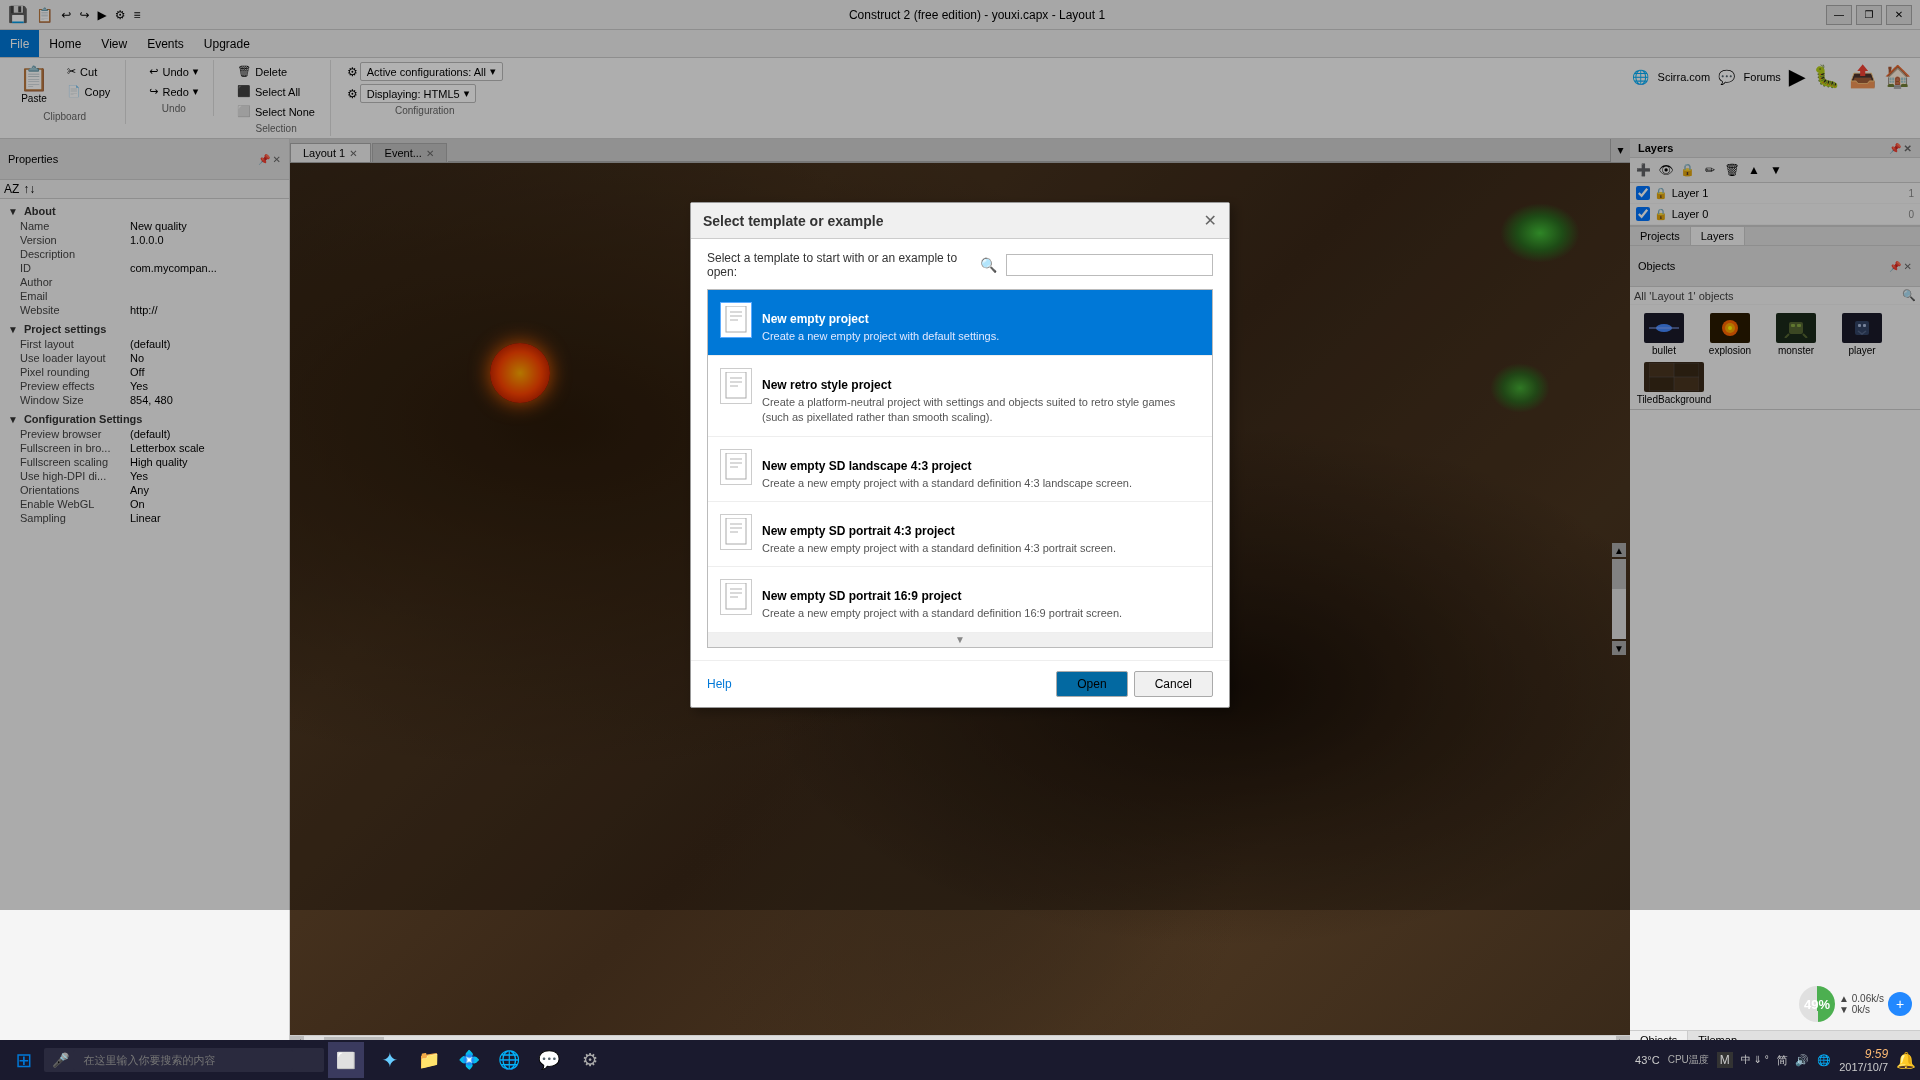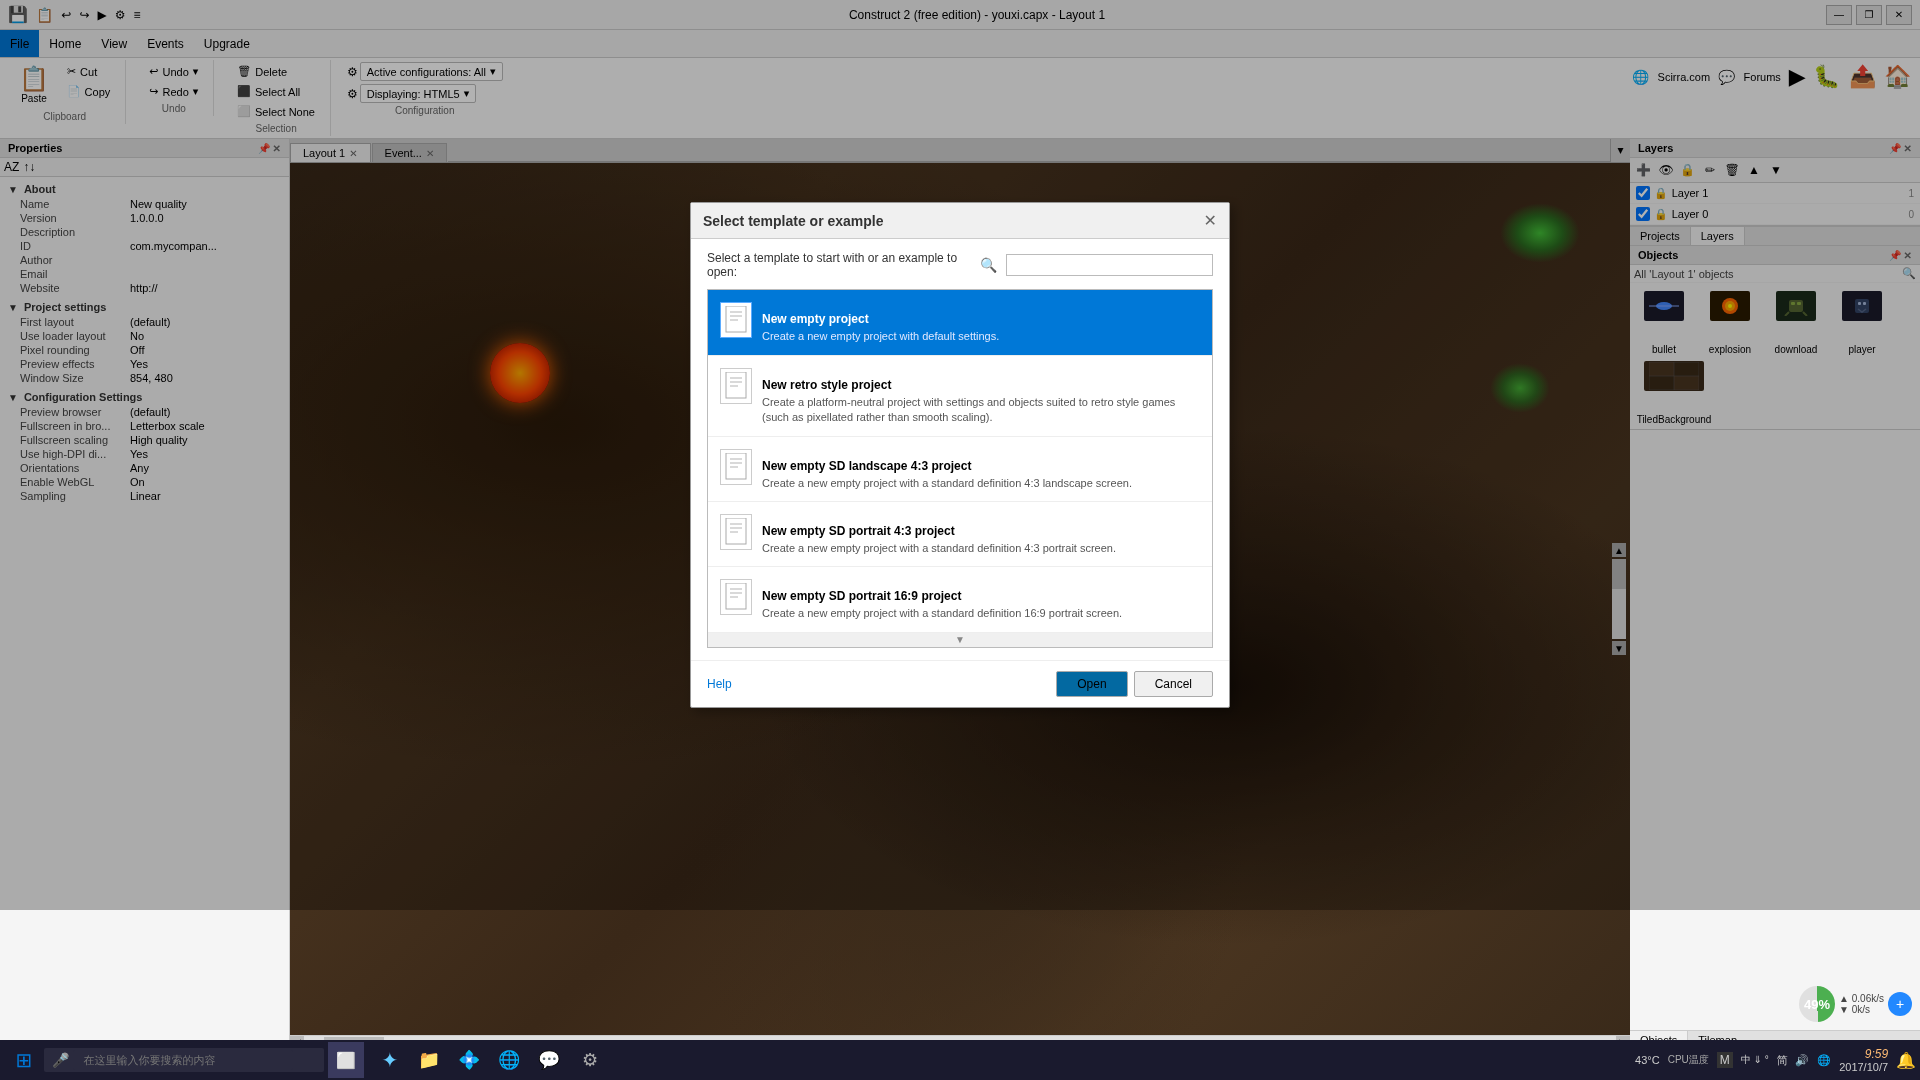--- a/index.html
+++ b/index.html
@@ -7,40 +7,40 @@
 
     
     .title-bar { background: #f0f0f0; height: 30px; display: flex; align-items: center; justify-content: space-between; border-bottom: 1px solid #ccc; padding: 0 8px; }
     .title-bar-text { flex: 1; text-align: center; font-size: 12px; color: #000; }
     .title-bar-controls { display: flex; gap: 4px; }
     .title-bar-btn { width: 26px; height: 20px; background: #e0e0e0; border: 1px solid #aaa; font-size: 10px; cursor: pointer; display: flex; align-items: center; justify-content: center; }
 
     
     .menu-bar { background: #f0f0f0; height: 28px; display: flex; align-items: center; border-bottom: 1px solid #ccc; }
     .menu-item { padding: 4px 10px; font-size: 12px; cursor: pointer; height: 100%; display: flex; align-items: center; }
-    .menu-item.active { background: #0078d7; color: #000000; text-align: right; }
+    .menu-item.active { background: #0078d7; color: #ffffff; text-align: right; }
 
     
     .ribbon { background: #f9f9f9; border-bottom: 1px solid #ccc; padding: 2px 4px; display: flex; align-items: flex-start; gap: 8px; min-height: 80px; }
     .ribbon-group { display: flex; flex-direction: column; align-items: center; border-right: 1px solid #ddd; padding: 2px 8px; }
     .ribbon-group-content { display: flex; gap: 4px; align-items: flex-start; flex: 1; }
     .ribbon-group-label { font-size: 10px; color: #666; margin-top: auto; padding-top: 2px; }
     .ribbon-btn { display: flex; flex-direction: column; align-items: center; padding: 4px 6px; cursor: pointer; border: 1px solid transparent; border-radius: 2px; min-width: 40px; }
     .ribbon-btn-icon { font-size: 24px; line-height: 1; }
     .ribbon-btn-label { font-size: 10px; margin-top: 2px; text-align: center; }
     .ribbon-small-btns { display: flex; flex-direction: column; gap: 1px; }
     .ribbon-small-btn { padding: 2px 6px; cursor: pointer; font-size: 11px; border: 1px solid transparent; border-radius: 2px; display: flex; align-items: center; gap: 4px; white-space: nowrap; }
     .ribbon-dropdown { padding: 2px 6px; cursor: pointer; font-size: 11px; border: 1px solid #bbb; border-radius: 2px; background: white; display: flex; align-items: center; gap: 4px; }
 
     
     .main-area { display: flex; height: calc(1080px - 30px - 28px - 84px - 28px); }
 
     
     .left-panel { width: 290px; background: #f5f5f5; border-right: 1px solid #ccc; display: flex; flex-direction: column; overflow: hidden; }
-    .panel-header { background: #e0e0e0; padding: 3px 8px; font-size: 11px; font-weight: bold; border-bottom: 1px solid #ccc; display: flex; align-items: center; justify-content: space-between; }
+    .panel-header { background: #e0e0e0; padding: 14px 8px; font-size: 11px; font-weight: normal; border-bottom: 1px solid #ccc; display: flex; align-items: center; justify-content: space-between; }
     .panel-content { flex: 1; overflow-y: auto; padding: 4px; }
     .prop-section { margin-bottom: 4px; }
     .prop-section-header { display: flex; align-items: center; gap: 4px; padding: 2px 4px; cursor: pointer; font-size: 11px; font-weight: bold; color: #333; }
     .prop-row { display: flex; align-items: center; padding: 1px 4px 1px 16px; font-size: 11px; }
     .prop-name { color: #444; width: 110px; flex-shrink: 0; }
     .prop-value { color: #000; }
 
     
     .canvas-area { flex: 1; background: #6a6a6a; display: flex; flex-direction: column; overflow: hidden; position: relative; }
     .tab-bar { background: #d0d0d0; display: flex; border-bottom: 1px solid #aaa; height: 24px; align-items: flex-end; }
@@ -54,21 +54,21 @@
     .layer-checkbox { width: 14px; height: 14px; }
     .layer-name { flex: 1; }
     .layer-count { color: #888; font-size: 10px; }
     .right-tabs { display: flex; background: #e0e0e0; border-bottom: 1px solid #ccc; }
     .right-tab { padding: 3px 10px; font-size: 11px; cursor: pointer; border-right: 1px solid #ccc; }
     .right-tab.active { background: #f5f5f5; }
     .objects-header { font-size: 11px; color: #444; padding: 2px 4px; border-bottom: 1px solid #eee; margin-bottom: 4px; display: flex; align-items: center; justify-content: space-between; }
     .objects-grid { display: flex; flex-wrap: wrap; gap: 6px; padding: 4px; }
     .object-item { display: flex; flex-direction: column; align-items: center; width: 60px; cursor: pointer; }
     .object-icon { width: 40px; height: 30px; background: #888; display: flex; align-items: center; justify-content: center; font-size: 18px; margin-bottom: 2px; }
-    .object-name { font-size: 10px; text-align: center; margin-top: 21px; }
+    .object-name { font-size: 10px; text-align: center; }
 
     
     .status-bar { background: #f0f0f0; border-top: 1px solid #ccc; height: 24px; display: flex; align-items: center; padding: 0 8px; font-size: 11px; gap: 20px; }
     .status-item { color: #333; }
 
     
     .taskbar { position: fixed; bottom: 0; left: 0; width: 1920px; height: 40px; background: #1a1a2e; display: flex; align-items: center; padding: 0 4px; z-index: 9999; }
     .taskbar-start { width: 40px; height: 36px; display: flex; align-items: center; justify-content: center; cursor: pointer; }
     .taskbar-search { background: #2a2a3e; border: none; color: #ccc; padding: 4px 10px; width: 200px; border-radius: 2px; font-size: 11px; }
     .taskbar-icons { display: flex; gap: 4px; margin-left: 8px; }
@@ -477,21 +477,21 @@
 
           <div class="object-item">
             <div class="object-icon" style="background:#1a2a1a;border-radius:2px;">
               <svg width="30" height="20" viewBox="0 0 30 20">
                 <rect x="8" y="4" width="14" height="12" fill="#556633" rx="2"></rect>
                 <rect x="10" y="6" width="4" height="3" fill="#88aa44" rx="1"></rect>
                 <rect x="16" y="6" width="4" height="3" fill="#88aa44" rx="1"></rect>
                 <path d="M8 16 L4 20 M22 16 L26 20" stroke="#556633" stroke-width="2"></path>
               </svg>
             </div>
-            <span class="object-name">download</span>
+            <span class="object-name">monster</span>
           </div>
 
           <div class="object-item">
             <div class="object-icon" style="background:#1a1a2a;border-radius:2px;">
               <svg width="30" height="20" viewBox="0 0 30 20">
                 <rect x="8" y="3" width="14" height="14" fill="#334466" rx="2"></rect>
                 <rect x="11" y="6" width="3" height="3" fill="#aabbdd" rx="1"></rect>
                 <rect x="16" y="6" width="3" height="3" fill="#aabbdd" rx="1"></rect>
                 <path d="M11 13 L15 16 L19 13" stroke="#556688" stroke-width="1.5" fill="none"></path>
               </svg>

